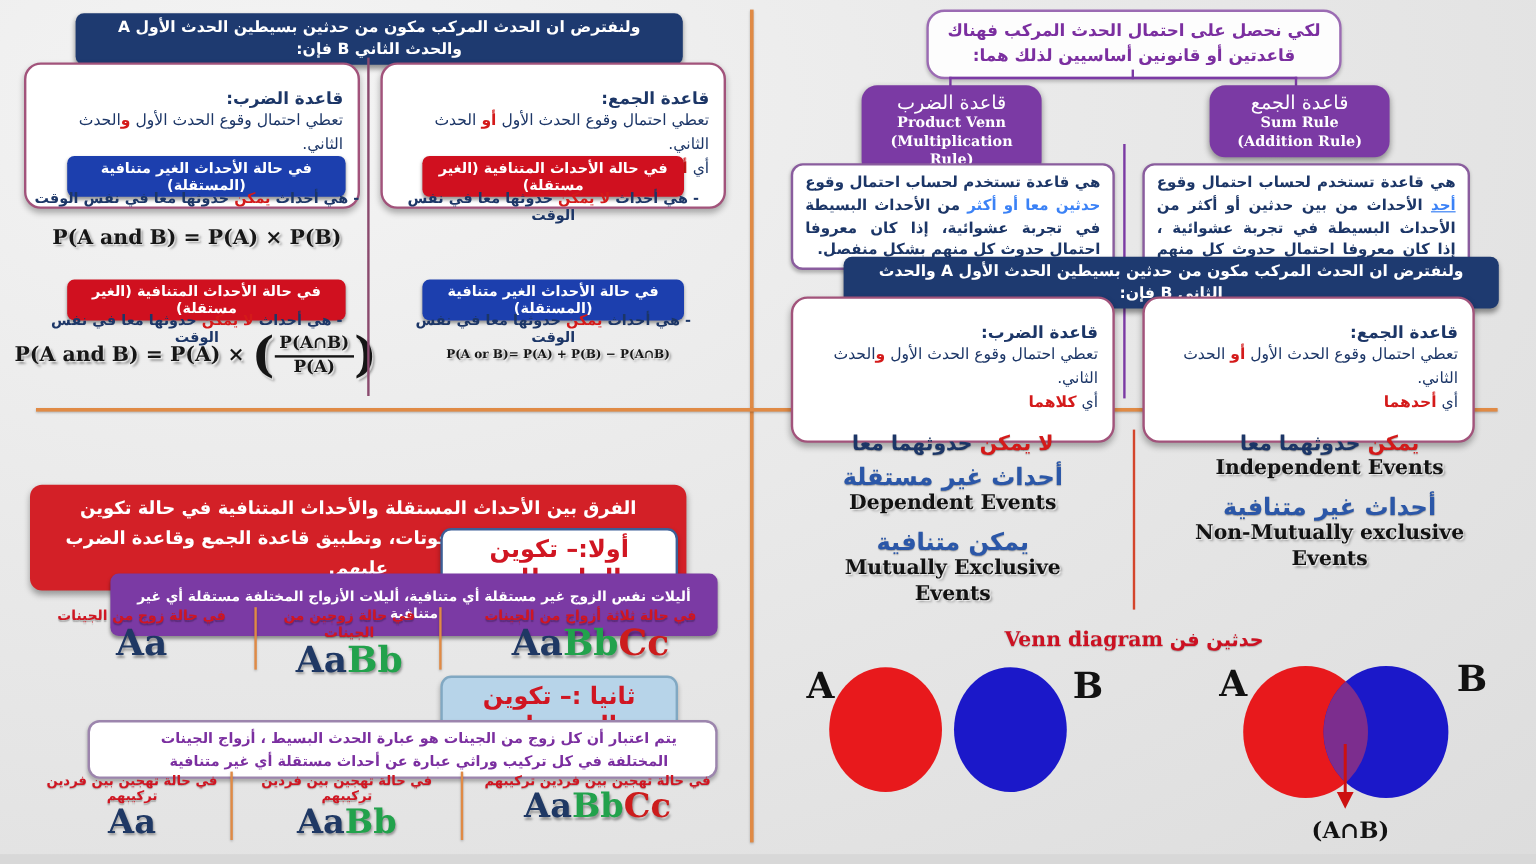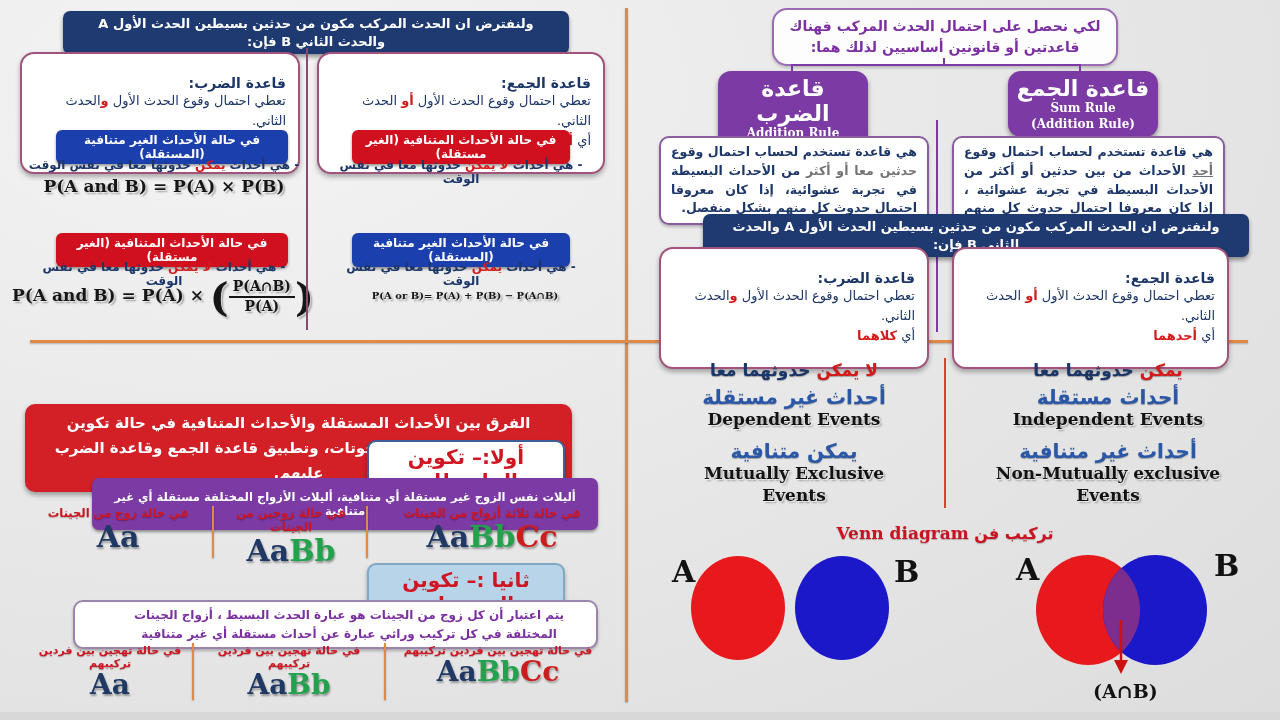--- a/index.html
+++ b/index.html
@@ -33,26 +33,26 @@
   .frac{display:inline-block;vertical-align:middle;font-size:14px;line-height:1.25;text-align:center;}
   .frac .num{display:block;border-bottom:2px solid #161616;padding:0 4px;}
   .frac .den{display:block;}
   .paren{font-size:40px;vertical-align:middle;line-height:.75;font-weight:bold;}
   
   .intro-box{background:#fdfdfd;border:2px solid #9b6bb3;border-radius:15px;color:#7b2fa0;font-weight:bold;
     font-size:14px;text-align:center;direction:rtl;padding:6px 12px;line-height:1.5;box-sizing:border-box;
     box-shadow:0 2px 3px rgba(0,0,0,.2);}
   .purple-box{background:#7b3aa4;border-radius:13px;color:#fff;text-align:center;
     box-shadow:0 3px 5px rgba(0,0,0,.4);padding:5px 6px;box-sizing:border-box;}
-  .purple-box .ar{font-size:22px;font-weight:bold;direction:rtl;}
+  .purple-box .ar{font-size:16px;font-weight:normal;direction:rtl;}
   .purple-box .en{font-family:"DejaVu Serif", serif;font-size:12px;font-weight:bold;line-height:1.3;}
   .pdesc{background:#fff;border:2px solid #8a5d9e;border-radius:10px;direction:rtl;text-align:justify;
     color:#1c3667;font-weight:bold;font-size:12.5px;padding:5px 10px;line-height:1.5;
     box-shadow:0 2px 3px rgba(0,0,0,.25);box-sizing:border-box;}
-  .ph{color:#737373;}
+  .ph{color:#3b82f6;}
   .ph.u{text-decoration:underline;}
   
   .red-header{background:#d32027;border-radius:10px;color:#fff;font-weight:bold;font-size:15px;direction:rtl;
     text-align:center;padding:7px 12px;line-height:1.65;box-shadow:0 3px 5px rgba(0,0,0,.35);box-sizing:border-box;}
   .first-title{background:#fff;border:2px solid #3c5f97;border-radius:9px;color:#d01622;font-weight:bold;
     font-size:20px;direction:rtl;text-align:center;padding:3px 8px;box-shadow:0 3px 4px rgba(0,0,0,.3);box-sizing:border-box;}
   .second-title{background:#b7d4e9;border:2px solid #81a8c2;border-radius:9px;color:#d01622;font-weight:bold;
     font-size:20px;direction:rtl;text-align:center;padding:3px 8px;box-shadow:0 3px 4px rgba(0,0,0,.3);box-sizing:border-box;}
   .pnote{background:#7b3aa4;border-radius:7px;color:#fff;font-weight:bold;font-size:11.5px;direction:rtl;
     text-align:center;padding:12px 8px;box-shadow:0 2px 3px rgba(0,0,0,.4);box-sizing:border-box;}
@@ -91,21 +91,21 @@
   <div class="abs rule-box" style="left:20px;top:52px;width:280px;">
     <div class="t">قاعدة الضرب:</div>
     <div class="b"><span>تعطي احتمال وقوع الحدث الأول </span><span class="accent">و</span><span>الحدث الثاني.</span><br>
     <span>أي </span><span class="accent">كلاهما</span></div>
   </div>
 
   <div class="abs badge red" style="left:352px;top:130px;width:218px;">في حالة الأحداث المتنافية (الغير مستقلة)</div>
   <div class="abs badge blue" style="left:56px;top:130px;width:232px;">في حالة الأحداث الغير متنافية (المستقلة)</div>
   <div class="abs desc-line" style="left:330px;top:158px;width:262px;"><span>- هي أحداث </span><span class="accent">لا يمكن</span><span> حدوثها معا في نفس الوقت</span></div>
   <div class="abs desc-line" style="left:28px;top:158px;width:272px;"><span>- هي أحداث </span><span class="accent">يمكن</span><span> حدوثها معا في نفس الوقت</span></div>
-  <div class="abs formula" style="left:22px;top:176px;width:284px;">P(A and B) = P(A) × P(B)</div>
+  <div class="abs formula" style="left:22px;top:188px;width:284px;">P(A and B) = P(A) × P(B)</div>
 
   <div class="abs badge blue" style="left:352px;top:233px;width:218px;">في حالة الأحداث الغير متنافية (المستقلة)</div>
   <div class="abs badge red" style="left:56px;top:233px;width:232px;">في حالة الأحداث المتنافية (الغير مستقلة)</div>
   <div class="abs desc-line" style="left:330px;top:260px;width:262px;"><span>- هي أحداث </span><span class="accent">يمكن</span><span> حدوثها معا في نفس الوقت</span></div>
   <div class="abs desc-line" style="left:28px;top:260px;width:272px;"><span>- هي أحداث </span><span class="accent">لا يمكن</span><span> حدوثها معا في نفس الوقت</span></div>
   <div class="abs formula" style="left:318px;top:290px;width:294px;font-size:10px;">P(A or B)= P(A) + P(B) − P(A∩B)</div>
   <div class="abs formula" style="left:10px;top:278px;width:306px;">
     <span>P(A and B) = P(A) ×</span>
     <span class="paren">(</span><span class="frac"><span class="num">P(A∩B)</span><span class="den">P(A)</span></span><span class="paren">)</span>
   </div>
@@ -113,21 +113,21 @@
 
   <div class="abs intro-box" style="left:772px;top:8px;width:346px;">لكي نحصل على احتمال الحدث المركب فهناك قاعدتين أو قانونين أساسيين لذلك هما:</div>
 
   <div class="abs div-purple" style="left:943px;top:58px;width:2px;height:8px;"></div>
   <div class="abs div-purple" style="left:791px;top:64px;width:290px;height:2px;"></div>
   <div class="abs div-purple" style="left:791px;top:64px;width:2px;height:9px;"></div>
   <div class="abs div-purple" style="left:1079px;top:64px;width:2px;height:9px;"></div>
 
   <div class="abs purple-box" style="left:718px;top:71px;width:150px;">
     <div class="ar">قاعدة الضرب</div>
-    <div class="en">Addition Rule</div>
+    <div class="en">Product Venn</div>
     <div class="en">(Multiplication Rule)</div>
   </div>
   <div class="abs purple-box" style="left:1008px;top:71px;width:150px;">
     <div class="ar">قاعدة الجمع</div>
     <div class="en">Sum Rule</div>
     <div class="en">(Addition Rule)</div>
   </div>
 
   <div class="abs pdesc" style="left:659px;top:136px;width:270px;"><span>هي قاعدة تستخدم لحساب احتمال وقوع </span><span class="ph">حدثين معا أو أكثر</span><span> من الأحداث البسيطة في تجربة عشوائية، إذا كان معروفا احتمال حدوث كل منهم بشكل منفصل.</span></div>
   <div class="abs pdesc" style="left:952px;top:136px;width:273px;"><span>هي قاعدة تستخدم لحساب احتمال وقوع </span><span class="ph u">أحد</span><span> الأحداث من بين حدثين أو أكثر من الأحداث البسيطة في تجربة عشوائية ، إذا كان معروفا احتمال حدوث كل منهم بشكل منفصل.</span></div>
@@ -187,29 +187,28 @@
   <div class="abs" style="left:655px;top:360px;width:278px;">
     <div class="br-can"><span class="accent">لا يمكن</span><span> حدوثهما معا</span></div>
     <div class="br-ar" style="margin-top:5px;">أحداث غير مستقلة</div>
     <div class="br-en">Dependent Events</div>
     <div class="br-ar" style="margin-top:9px;">يمكن متنافية</div>
     <div class="br-en" style="width:230px;margin:0 auto;">Mutually Exclusive Events</div>
   </div>
 
   <div class="abs" style="left:958px;top:360px;width:300px;">
     <div class="br-can"><span class="accent">يمكن</span><span> حدوثهما معا</span></div>
-    <div class="br-ar" style="margin-top:5px;">أحداث مستقلة</div>
     <div class="br-en">Independent Events</div>
     <div class="br-ar" style="margin-top:9px;">أحداث غير متنافية</div>
     <div class="br-en" style="width:250px;margin:0 auto;">Non-Mutually exclusive Events</div>
   </div>
   <div class="abs div-red" style="left:944px;top:358px;width:2px;height:150px;"></div>
 
   <div class="abs venn-title" style="left:820px;top:523px;width:250px;">
-    <span>تركيب فن</span> <span class="en">Venn diagram</span>
+    <span>حدثين فن</span> <span class="en">Venn diagram</span>
   </div>
 
   <svg class="abs" style="left:650px;top:548px;" width="600" height="160" viewBox="0 0 600 160">
 
     <ellipse cx="88" cy="60" rx="47" ry="52" fill="#e8191c"></ellipse>
     <ellipse cx="192" cy="60" rx="47" ry="52" fill="#1b18c9"></ellipse>
     <text x="22" y="34" font-family="DejaVu Serif, serif" font-size="30" font-weight="bold" fill="#121212">A</text>
     <text x="244" y="34" font-family="DejaVu Serif, serif" font-size="30" font-weight="bold" fill="#121212">B</text>
 
     <clipPath id="clipRed">

